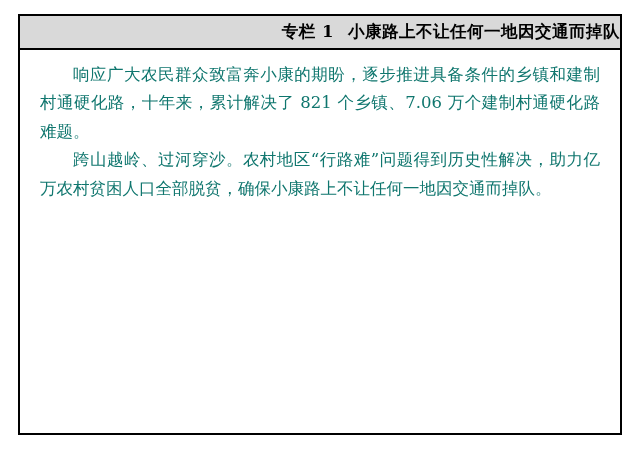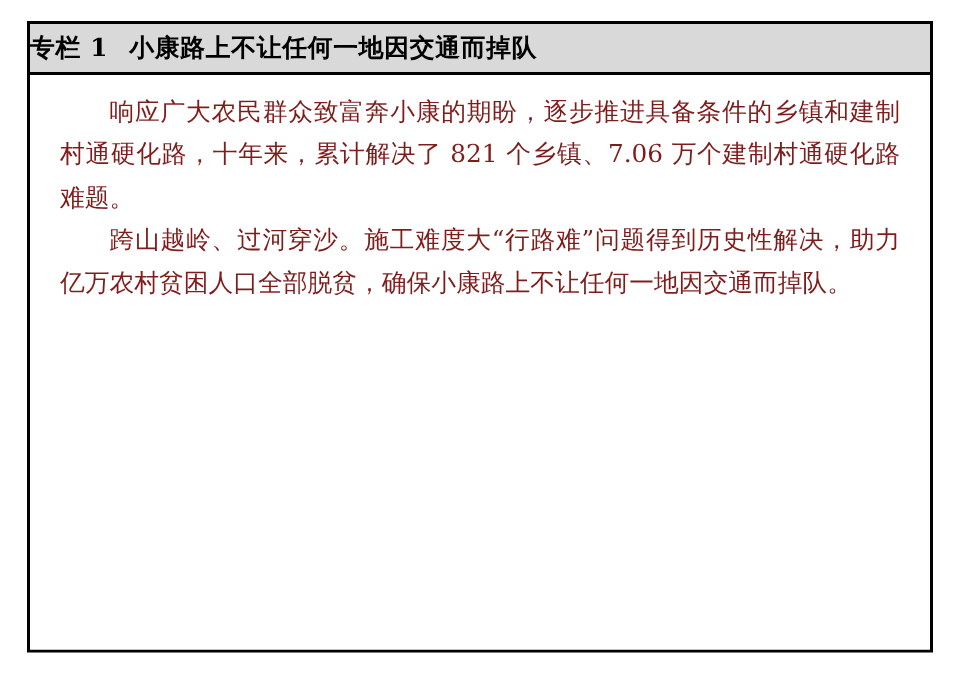--- a/index.html
+++ b/index.html
@@ -29,21 +29,21 @@
     background: #ffffff;
     display: flex;
     flex-direction: column;
   }
   .box-title {
     background: #d9d9d9;
     border-bottom: 2px solid #000000;
     height: 34px;
     display: flex;
     align-items: center;
-    justify-content: flex-start;
+    justify-content: flex-end;
     box-sizing: border-box;
   }
   .box-title-inner {
     font-family: "DejaVu Serif", "Liberation Serif", serif;
     font-weight: bold;
     font-size: 16.5px;
     letter-spacing: 0.5px;
     color: #000000;
     white-space: nowrap;
   }
@@ -53,21 +53,21 @@
   .box-body {
     flex: 1;
     padding: 11px 20px 8px 20px;
     box-sizing: border-box;
     background: #ffffff;
   }
   p.para {
     margin: 0;
     font-size: 16.5px;
     line-height: 28.4px;
-    color: #7f1d1d;
+    color: #0f766e;
     text-align: justify;
     text-justify: inter-ideograph;
     text-indent: 2em;
     font-family: "DejaVu Serif", "Liberation Serif", serif;
     letter-spacing: 0px;
   }
   p.para + p.para {
     margin-top: 0px;
   }
 </style>
@@ -78,17 +78,17 @@
   <div class="box">
 
     <div class="box-title">
       <div class="box-title-inner">
         <span class="title-num">专栏 1</span><span>小康路上不让任何一地因交通而掉队</span>
       </div>
     </div>
 
     <div class="box-body">
       <p class="para">响应广大农民群众致富奔小康的期盼，逐步推进具备条件的乡镇和建制村通硬化路，十年来，累计解决了 821 个乡镇、7.06 万个建制村通硬化路难题。</p>
-      <p class="para">跨山越岭、过河穿沙。施工难度大“行路难”问题得到历史性解决，助力亿万农村贫困人口全部脱贫，确保小康路上不让任何一地因交通而掉队。</p>
+      <p class="para">跨山越岭、过河穿沙。农村地区“行路难”问题得到历史性解决，助力亿万农村贫困人口全部脱贫，确保小康路上不让任何一地因交通而掉队。</p>
     </div>
 
   </div>
 </div>
 
 </body></html>

